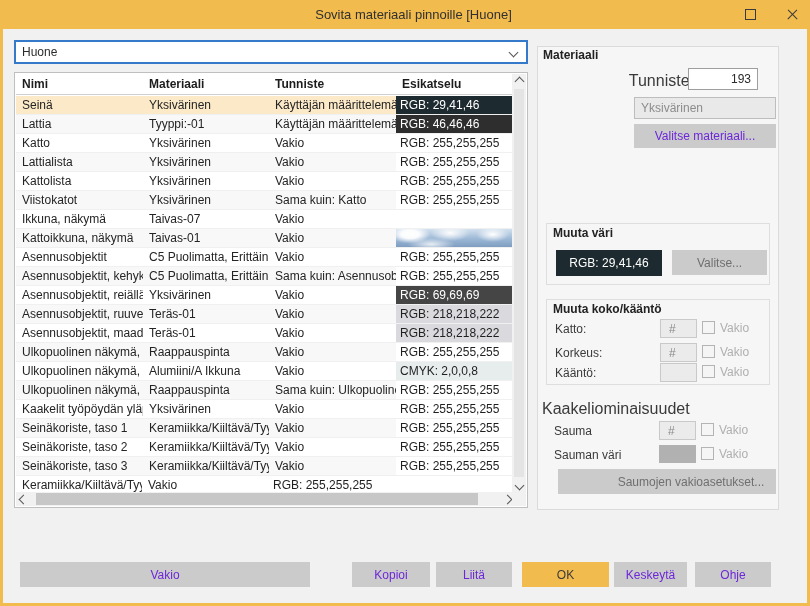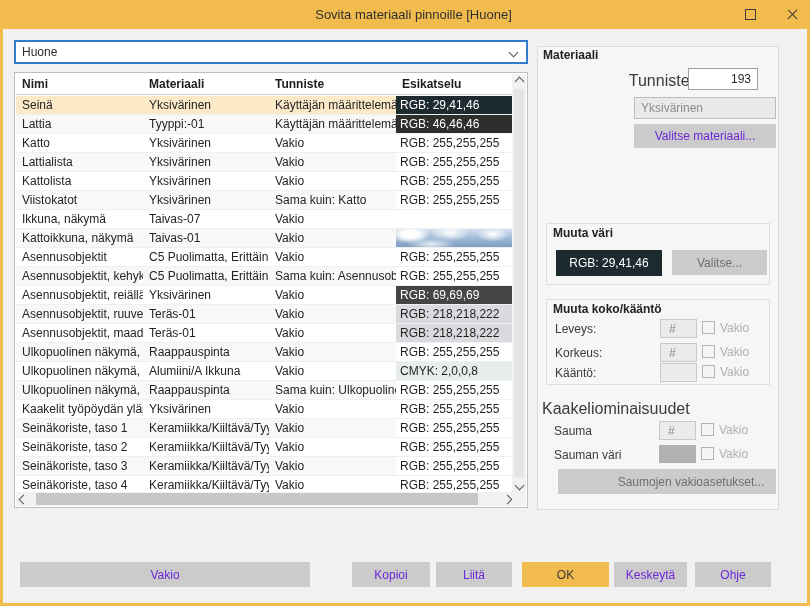--- a/index.html
+++ b/index.html
@@ -241,21 +241,20 @@
             <div class="cell c3">Vakio</div>
             <div class="cell c4" style="background: rgb(255, 255, 255); color: rgb(31, 31, 31);">RGB: 255,255,255</div>
           </div>
           <div class="trow">
             <div class="cell c1">Seinäkoriste, taso 3</div>
             <div class="cell c2">Keramiikka/Kiiltävä/Tyyp</div>
             <div class="cell c3">Vakio</div>
             <div class="cell c4" style="background: rgb(255, 255, 255); color: rgb(31, 31, 31);">RGB: 255,255,255</div>
           </div>
           <div class="trow">
-            <div class="cell c1">Seinäkoriste, taso 4</div>
             <div class="cell c2">Keramiikka/Kiiltävä/Tyyp</div>
             <div class="cell c3">Vakio</div>
             <div class="cell c4" style="background: rgb(255, 255, 255); color: rgb(31, 31, 31);">RGB: 255,255,255</div>
           </div>
         </div>
       <div class="vscroll">
         <div class="sbtn" style="top:0;">
             <span class="chev up"></span>
           </div>
         <div class="thumb"></div>
@@ -285,21 +284,21 @@
 
       <div class="gbox vari">
         <div class="gbox-title">Muuta väri</div>
         <div class="swatch" style="background: rgb(29, 42, 47);">RGB: 29,41,46</div>
         <div class="btn dim btn-valitse">Valitse...</div>
       </div>
 
       <div class="gbox koko">
         <div class="gbox-title">Muuta koko/kääntö</div>
         <div class="krow" style="top:19px;">
-          <span class="klbl">Leveys:</span>
+          <span class="klbl">Katto:</span>
           <span class="numfield">#</span>
           <span class="cb"></span>
           <span class="cbl">Vakio</span>
         </div>
         <div class="krow" style="top:43px;">
           <span class="klbl">Korkeus:</span>
           <span class="numfield">#</span>
           <span class="cb"></span>
           <span class="cbl">Vakio</span>
         </div>

